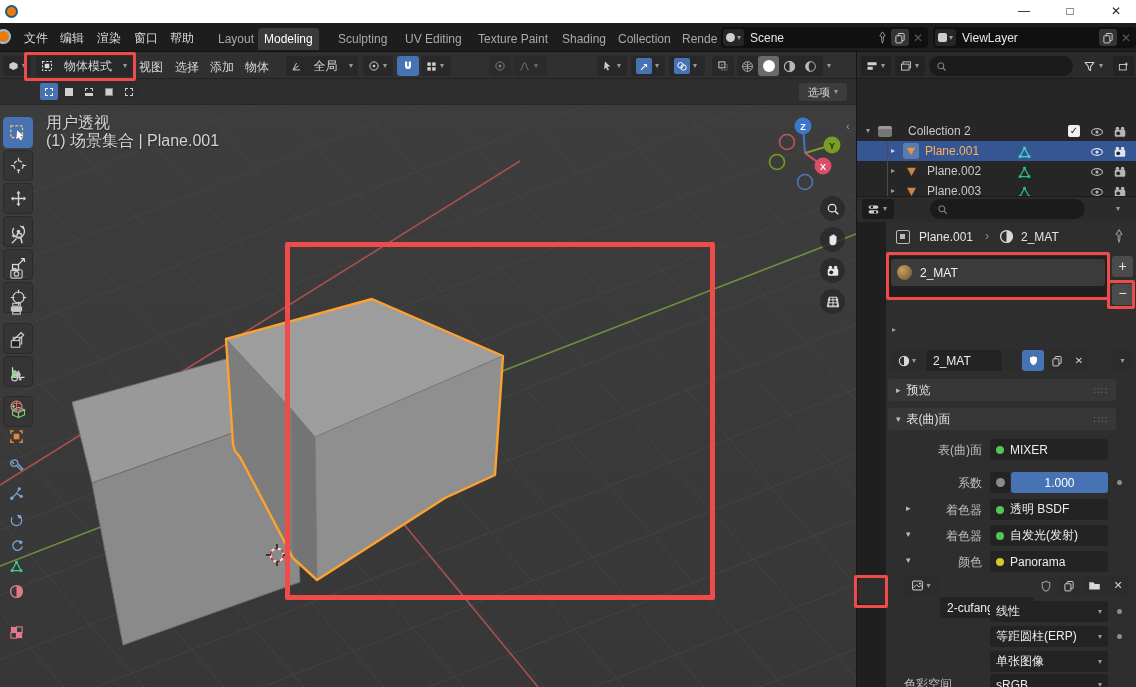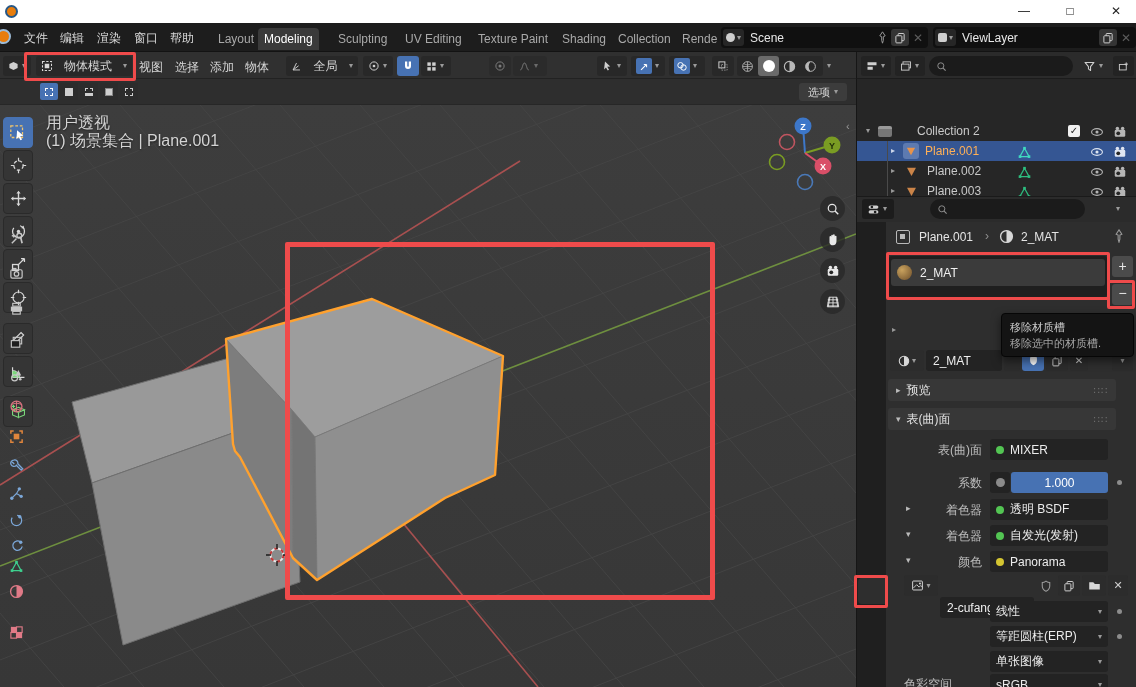--- a/index.html
+++ b/index.html
@@ -463,21 +463,21 @@
         <svg width="14" height="14" style="color:#e8e8e8">
           <use href="#grid9"></use>
         </svg>
       </div>
 </div>
 
 <div id="outliner" class="abs">
   <div class="olrow" style="top:42px">
     <span class="caret" style="margin-left:9px">▾</span>
     <span class="ic" style="margin-left:8px;width:14px;height:11px;background:#777;border-radius:2px;border-top:3px solid #999"></span>
-    <span class="olname" style="margin-left:25px">Collection 2</span>
+    <span class="olname" style="margin-left:16px">Collection 2</span>
     <span class="rico" style="left:211px;width:12px;height:12px;background:#f0f0f0;border-radius:2px;top:4px;color:#222;font-size:10px;line-height:12px;text-align:center">✓</span>
     <svg class="rico" style="left:233px;color:#b5b5b5" width="14" height="14">
           <use href="#eye"></use>
         </svg>
     <svg class="rico" style="left:256px;color:#b5b5b5" width="14" height="14">
           <use href="#cam"></use>
         </svg>
   </div>
   <div class="olrow selected" style="top:62px">
     <span class="caret" style="margin-left:34px;color:#cfd8ea">▸</span>
@@ -789,18 +789,14 @@
   <span>sRGB</span>
       <span class="caret">▾</span>
 </div>
 
 <div class="redbox" style="left:24px;top:52px;width:112px;height:29px"></div>
 <div class="redbox" style="left:285px;top:242px;width:430px;height:358px;border-width:5px"></div>
 <div class="redbox" style="left:886px;top:252px;width:224px;height:48px"></div>
 <div class="redbox" style="left:1107px;top:280px;width:28px;height:29px"></div>
 <div class="redbox" style="left:854px;top:575px;width:34px;height:33px"></div>
 
-<div id="tooltip">
-  <div>移除材质槽</div>
-  <div style="color:#a8a8a8">移除选中的材质槽.</div>
-</div>
 
 </div>
 
 </body></html>

